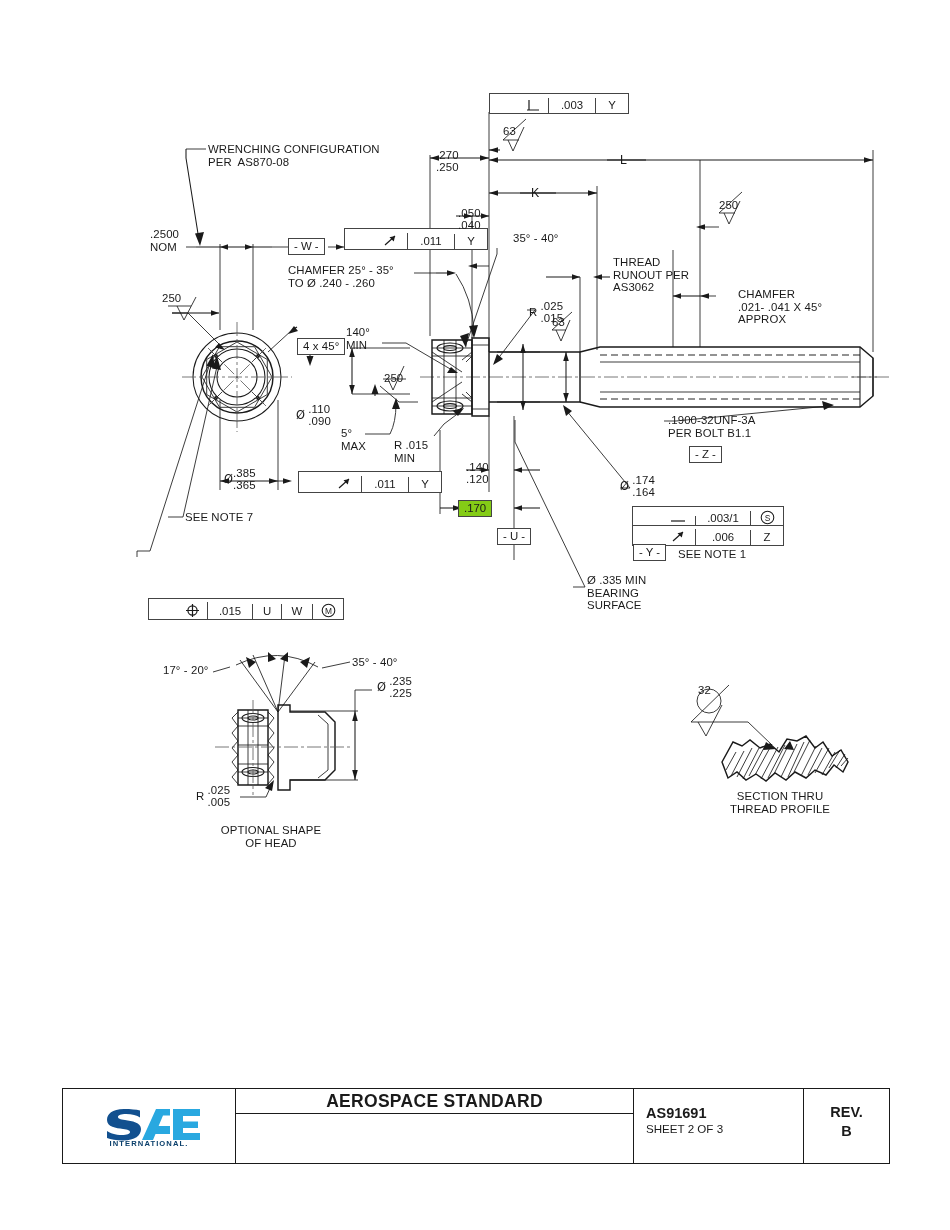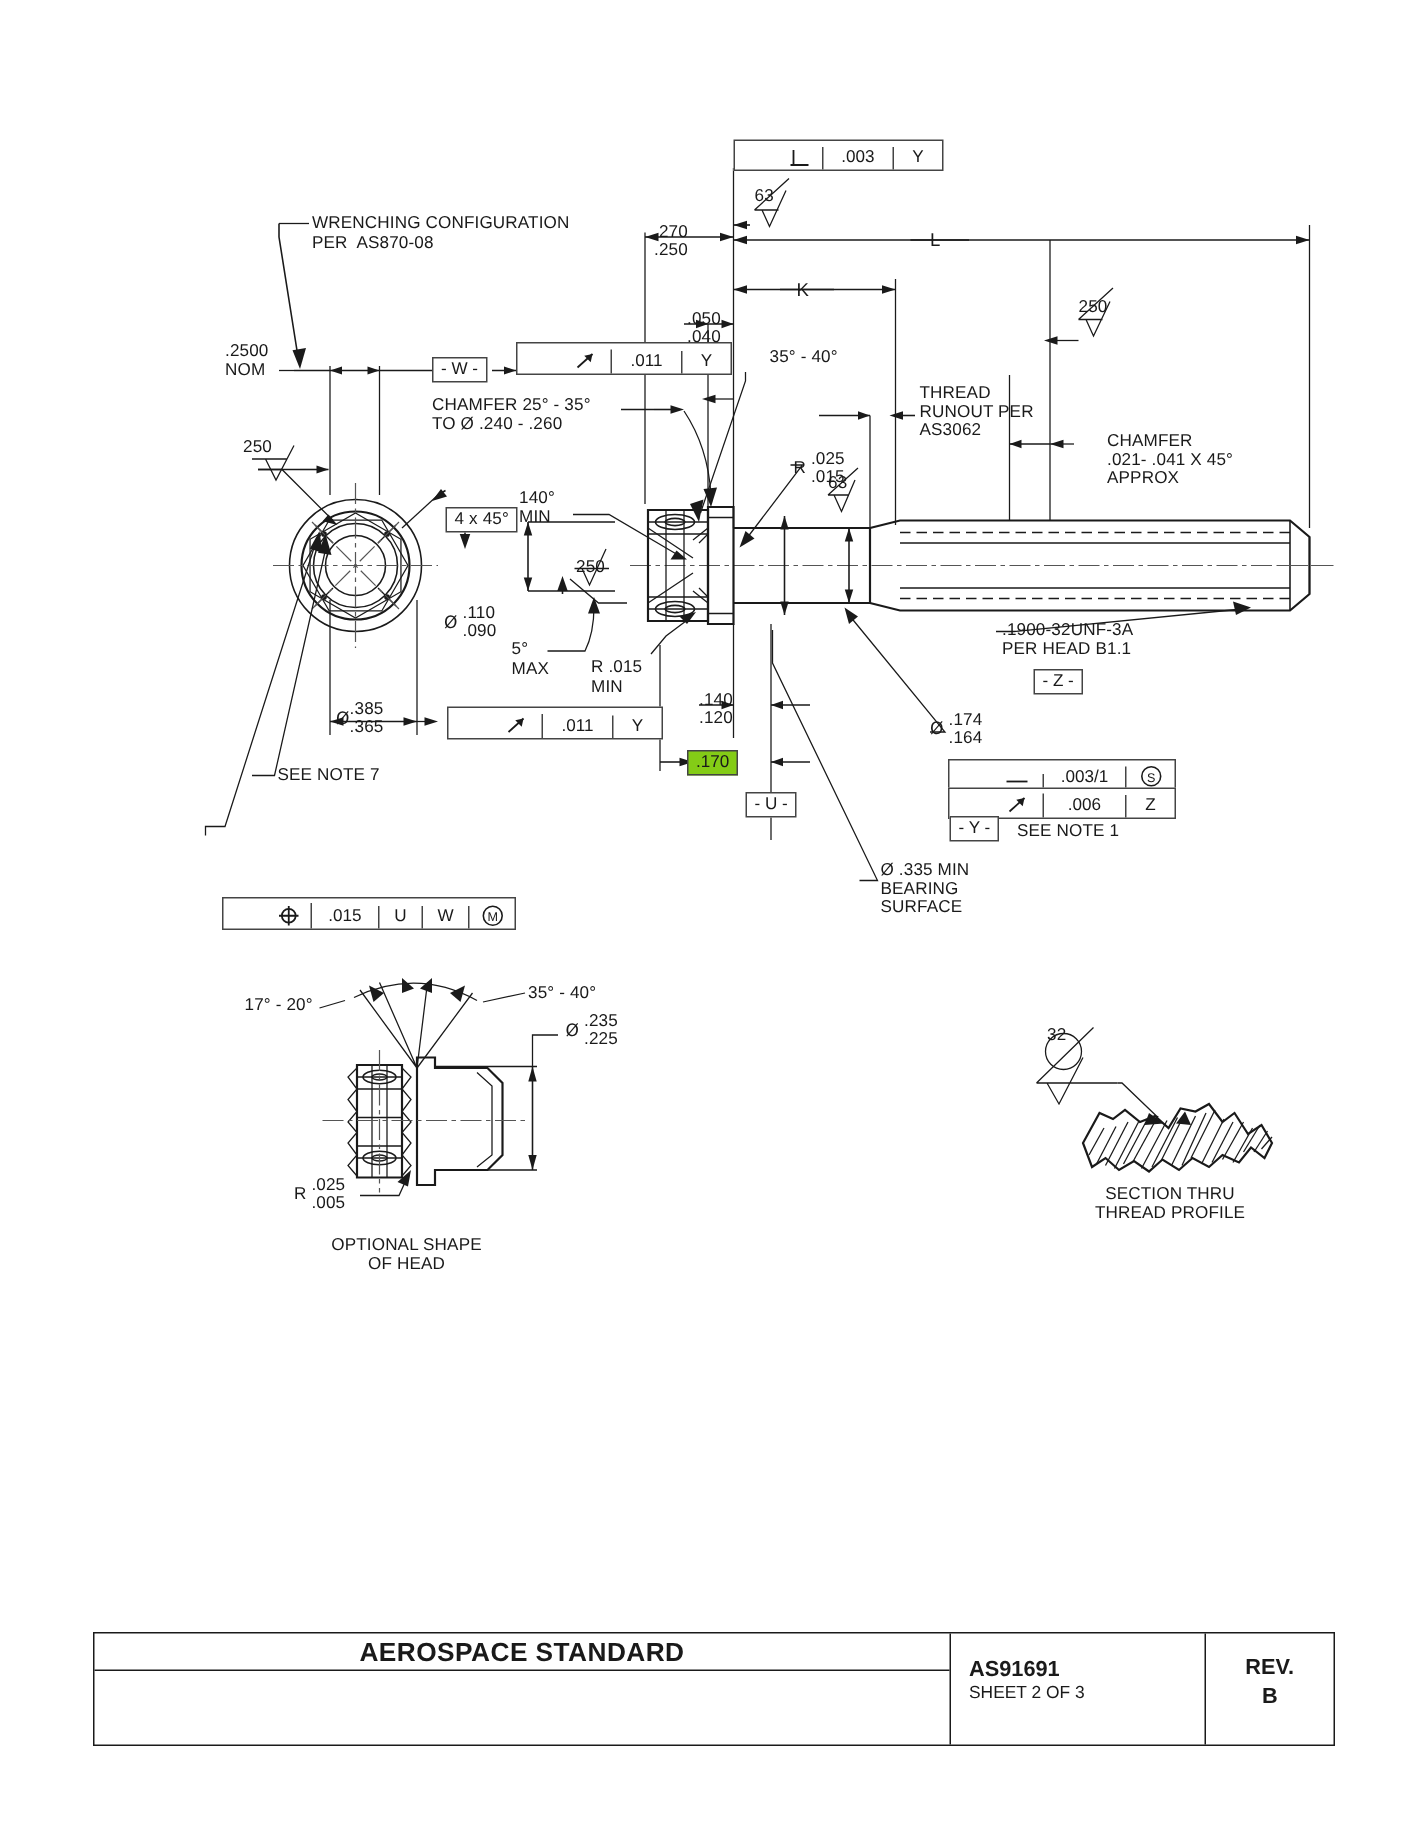--- a/index.html
+++ b/index.html
@@ -445,21 +445,21 @@
 
 <div class="lbl" style="left:613px;top:256px;">THREAD
 RUNOUT PER
 AS3062</div>
 
 <div class="lbl" style="left:738px;top:288px;">CHAMFER
 .021- .041 X 45°
 APPROX</div>
 
 <div class="lbl" style="left:668px;top:414px;">.1900-32UNF-3A
-PER HEAD B1.1</div>
+PER BOLT B1.1</div>
 
 <div class="datum" style="left:689px;top:446px;">- Z -</div>
 
 <div class="lbl" style="left:466px;top:462px;"><span class="frac"><span>.140</span><br><span>.120</span></span></div>
 
 <div class="boxdim" style="left:458px;top:500px;">.170</div>
 
 <div class="datum" style="left:497px;top:528px;">- U -</div>
 
 <div class="lbl" style="left:620px;top:475px;"><span class="sym">Ø</span> <span class="frac"><span>.174</span><br><span>.164</span></span></div>
@@ -506,20 +506,30 @@
 
 <div class="lbl c" style="left:186px;top:824px;width:170px;">OPTIONAL SHAPE
 OF HEAD</div>
 
 <div class="lbl" style="left:698px;top:684px;">32</div>
 <div class="lbl c" style="left:700px;top:790px;width:160px;">SECTION THRU
 THREAD PROFILE</div>
 
 <div id="tb">
 
+  <div class="tb-logo">
+    <div class="sae">
+      <svg width="118" height="38" style="position:static;">
+        <path d="M34,6 C22,6 17,11 17,17 C17,24 26,25 33,26 C38,26.6 40,27.5 40,29 C40,31 37,32 32,32 C25,32 20,30 17,28 L17,35 C21,36.6 26,37.5 33,37.5 C45,37.5 51,32.5 51,26 C51,19.5 42,18 35,17 C30,16.3 28,15.5 28,14 C28,12.2 31,11 36,11 C42,11 47,12.5 50,14.5 L50,7.5 C46,6.5 41,6 34,6 Z" fill="#12508f"></path>
+        <path d="M66,6 L52,37 L63,37 L65.5,31 L80,31 L80,23 L68.6,23 L73,12.5 L80,12.5 L80,6 Z" fill="#29a8e0"></path>
+        <path d="M83,6 L83,37 L110,37 L110,30 L93,30 L93,25 L108,25 L108,18.5 L93,18.5 L93,13 L110,13 L110,6 Z" fill="#29a8e0"></path>
+      </svg>
+      <div class="saeint">INTERNATIONAL.</div>
+    </div>
+  </div>
 
   <div class="tb-mid">
     <div class="tb-t1">AEROSPACE STANDARD</div>
   </div>
 
   <div class="tb-num">
     <div class="n">AS91691</div>
     <div class="s">SHEET 2 OF 3</div>
   </div>
 

